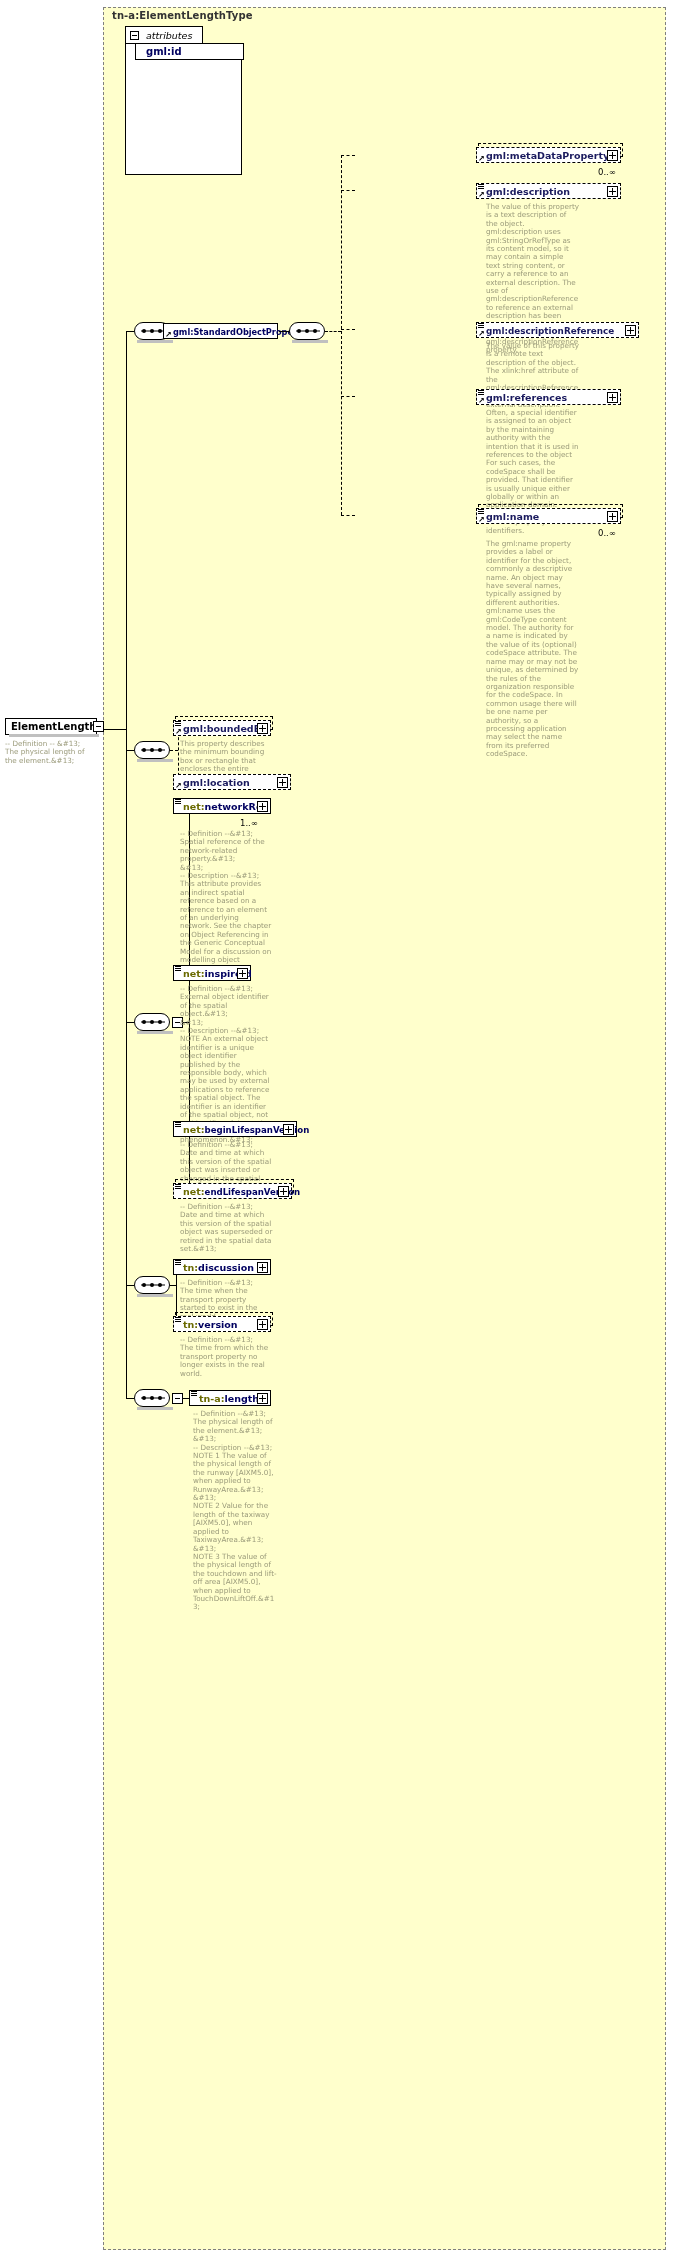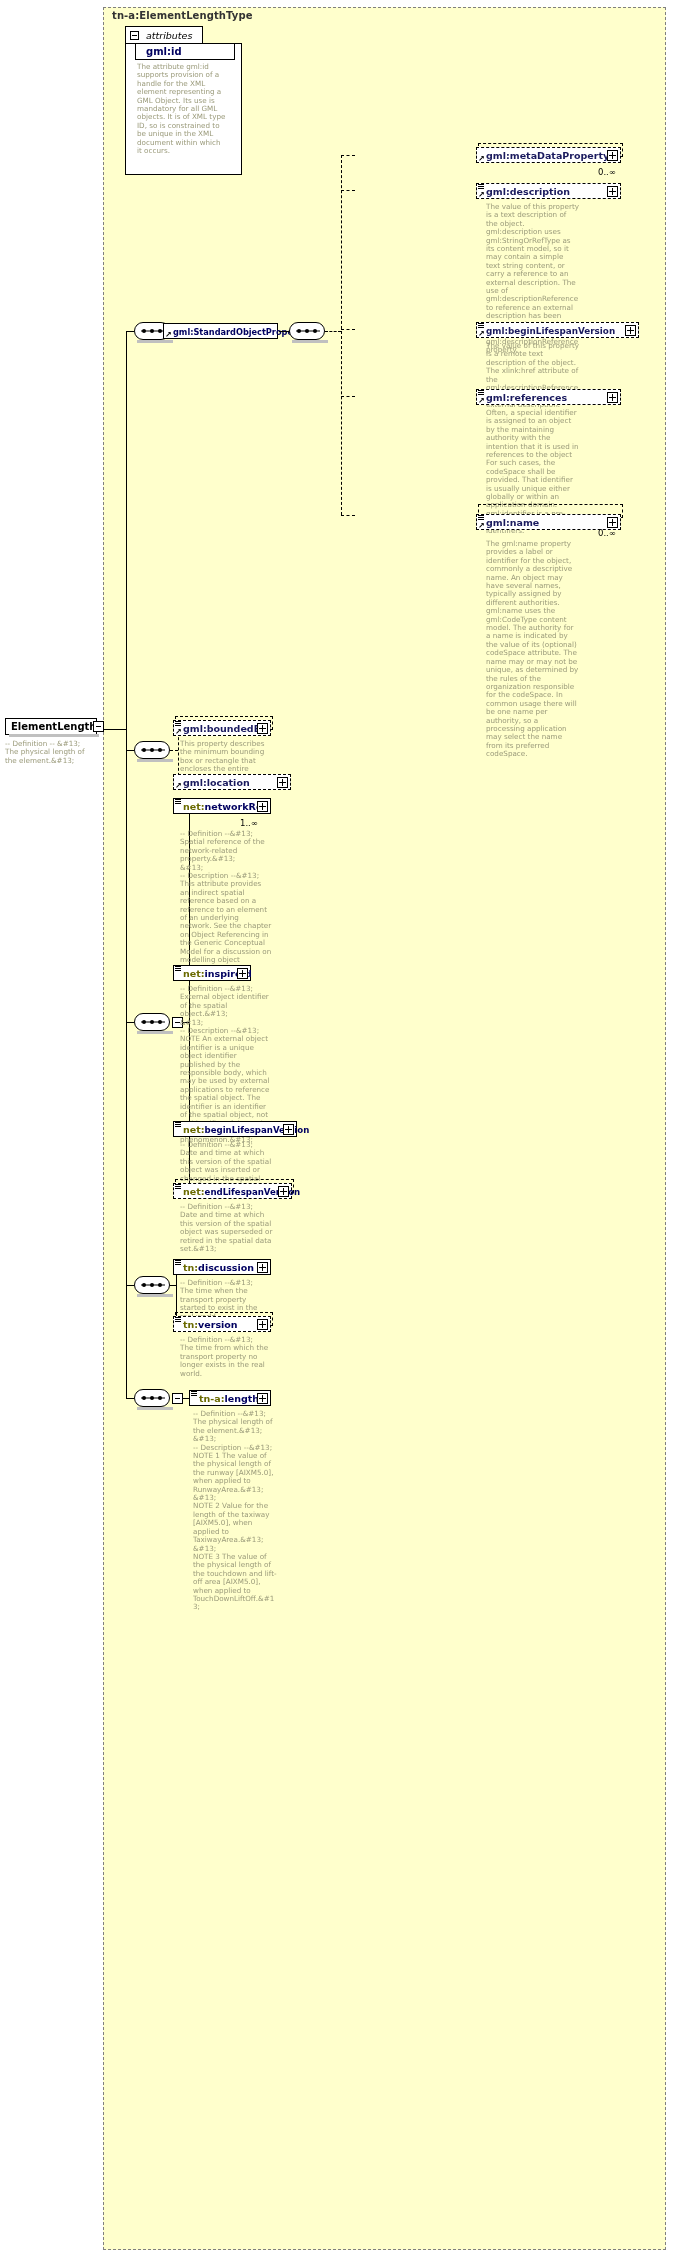--- a/index.html
+++ b/index.html
@@ -253,25 +253,24 @@
 
   <div class="type-box"></div>
   <div class="type-title">tn-a:ElementLengthType</div>
 
   <div class="attr-tab">
     <span class="minus-box"></span>
     <span>attributes</span>
   </div>
   <div class="attr-body"></div>
 
-  <div class="attrnode" style="left:135px; top:43px; width:100px;">
+  <div class="attrnode" style="left:135px; top:43px; width:109px;">
     <span class="ref-arrow"></span>
     <span>gml:id</span>
   </div>
-  <div class="doc" style="left:137px; top:63px; width:90px;">The attribute gml:id supports provision of a handle for the XML element representing a GML Object. Its use is mandatory for all GML objects. It is of XML type ID, so is constrained to be unique in the XML document within which it occurs.</div>
 
   <div class="root-el">
     <span class="shadow"></span>
     <span>ElementLength</span>
   </div>
   <div class="sqbox" style="left:93px; top:721px;"></div>
   <div class="doc" style="left:5px; top:740px; width:92px;">-- Definition -- &amp;#13;
 The physical length of the element.&amp;#13;</div>
 
   <div class="ln h" style="left:104px; top:729px; width:22px;"></div>
@@ -335,42 +334,42 @@
 
   <div class="dln h" style="left:341px; top:329px; width:14px;"></div>
   <div class="node dashed" style="left:476px; top:322px; width:163px;">
     <span class="shadow"></span>
     <span class="doc-mark">
         <i></i>
         <i></i>
         <i></i>
       </span>
     <span class="ref-arrow"></span>
-    <span style="font-size:8.8px;">gml:beginLifespanVersion</span>
+    <span style="font-size:8.8px;">gml:descriptionReference</span>
     <span class="plus"></span>
   </div>
   <div class="doc" style="left:486px; top:342px; width:93px;">The value of this property is a remote text description of the object. The xlink:href attribute of the gml:descriptionReference property references the external description.</div>
 
   <div class="dln h" style="left:341px; top:396px; width:14px;"></div>
   <div class="node dashed" style="left:476px; top:389px; width:145px;">
     <span class="shadow"></span>
     <span class="doc-mark">
         <i></i>
         <i></i>
         <i></i>
       </span>
     <span class="ref-arrow"></span>
     <span>gml:references</span>
     <span class="plus"></span>
   </div>
   <div class="doc" style="left:486px; top:409px; width:93px;">Often, a special identifier is assigned to an object by the maintaining authority with the intention that it is used in references to the object For such cases, the codeSpace shall be provided. That identifier is usually unique either globally or within an application domain. gml:identifier is a pre-defined property for such identifiers.</div>
 
   <div class="dln h" style="left:341px; top:515px; width:14px;"></div>
   <div class="ghost" style="left:478px; top:504px; width:145px; height:14px;"></div>
-  <div class="node dashed" style="left:476px; top:508px; width:145px;margin-top:6px;">
+  <div class="node dashed" style="left:476px; top:508px; width:145px;">
     <span class="shadow"></span>
     <span class="doc-mark">
         <i></i>
         <i></i>
         <i></i>
       </span>
     <span class="ref-arrow"></span>
     <span>gml:name</span>
     <span class="plus"></span>
   </div>

